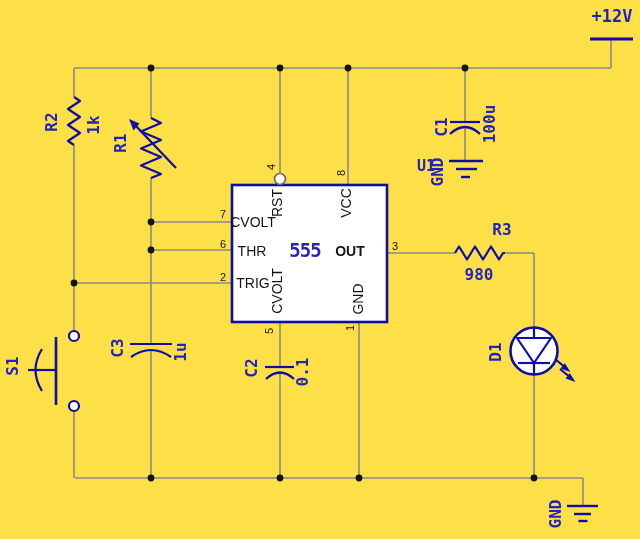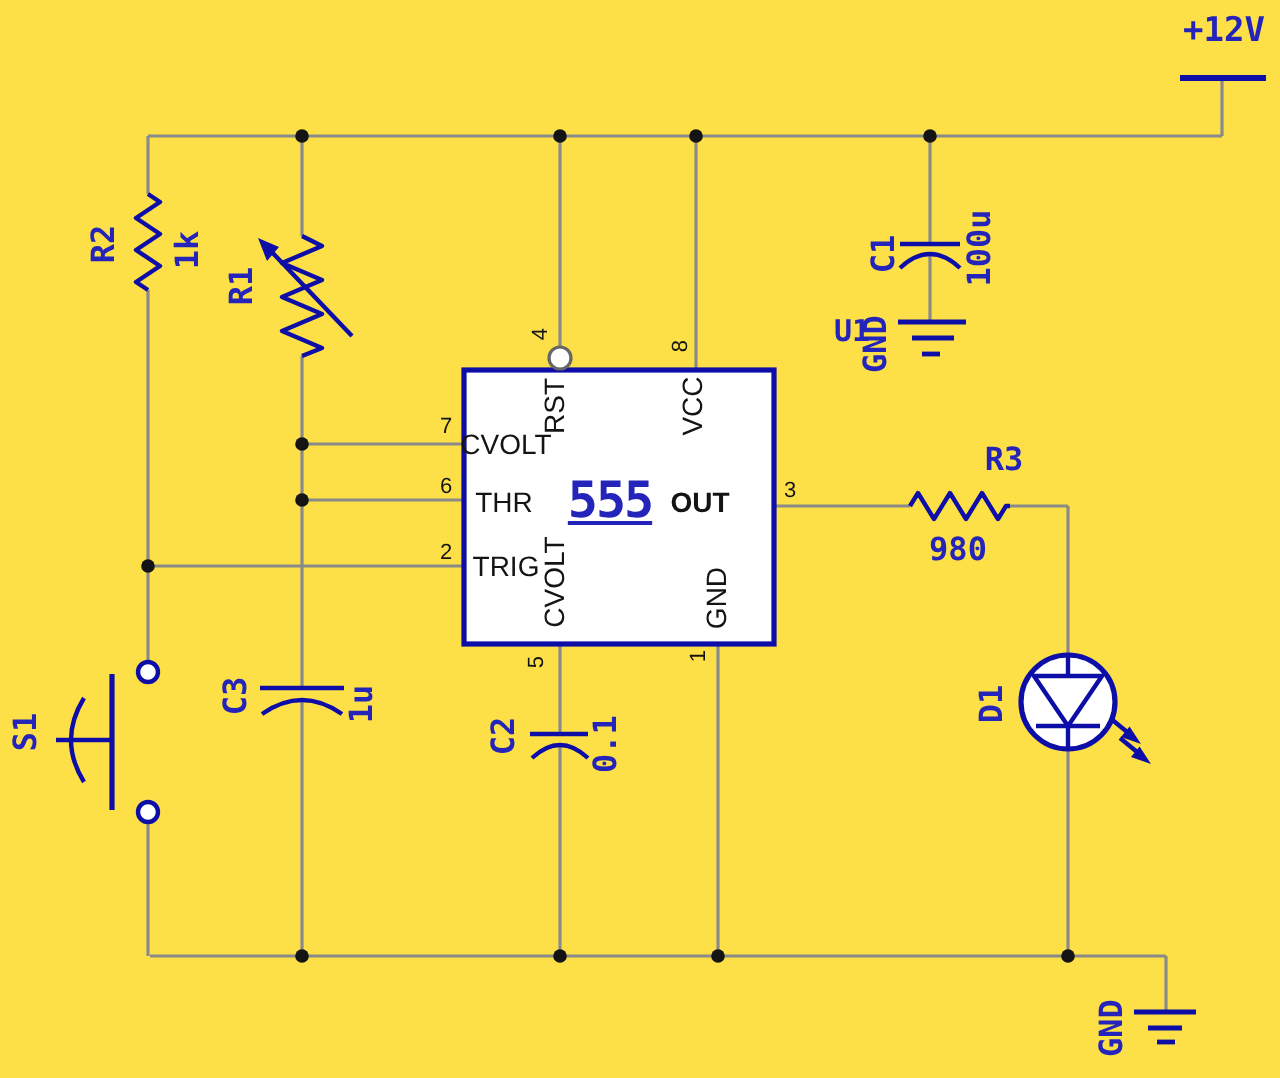--- a/index.html
+++ b/index.html
@@ -19,21 +19,21 @@
     font-family:"Liberation Sans",sans-serif;font-weight:400;
     transform:translate(-50%,-50%);
   }
   .pin.rot{transform:translate(-50%,-50%) rotate(-90deg);}
   .num{
     position:absolute;color:#141414;font-size:11px;line-height:1;white-space:nowrap;
     font-family:"Liberation Sans",sans-serif;
     transform:translate(-50%,-50%);
   }
   .num.rot{transform:translate(-50%,-50%) rotate(-90deg);}
-  .big{font-size:25px;letter-spacing:-1px;text-decoration:underline;}
+  .big{font-size:19px;letter-spacing:-1px;}
   .mid{font-size:15px;}
 </style>
 </head>
 <body>
 
 <div id="schematic">
 
   <svg width="640" height="539" viewBox="0 0 640 539">
 
     <g stroke="#8a8a8a" stroke-width="1.6" fill="none">

